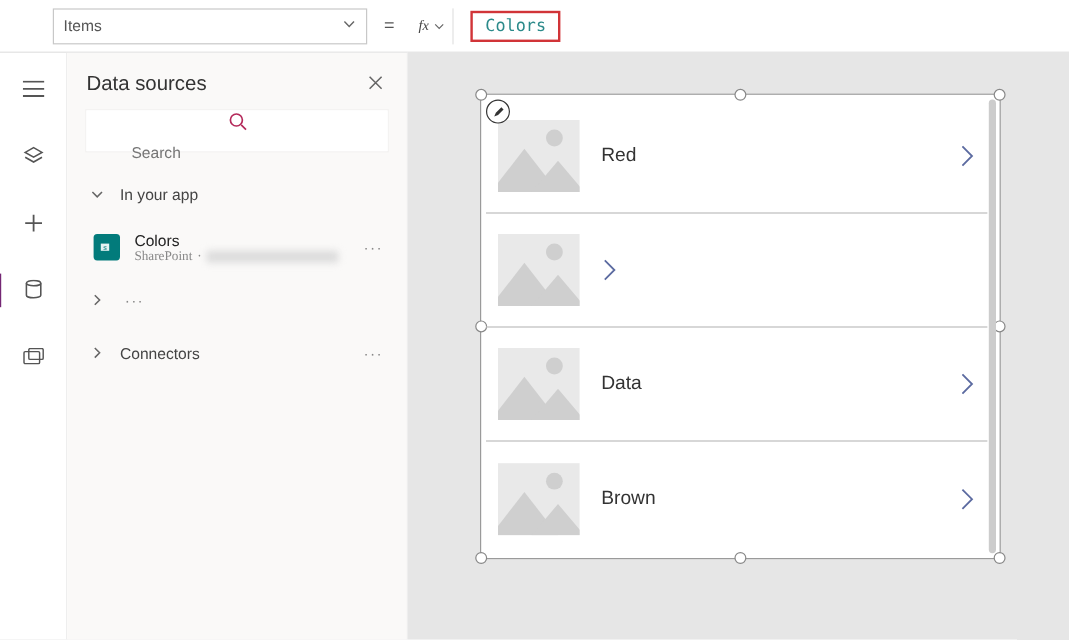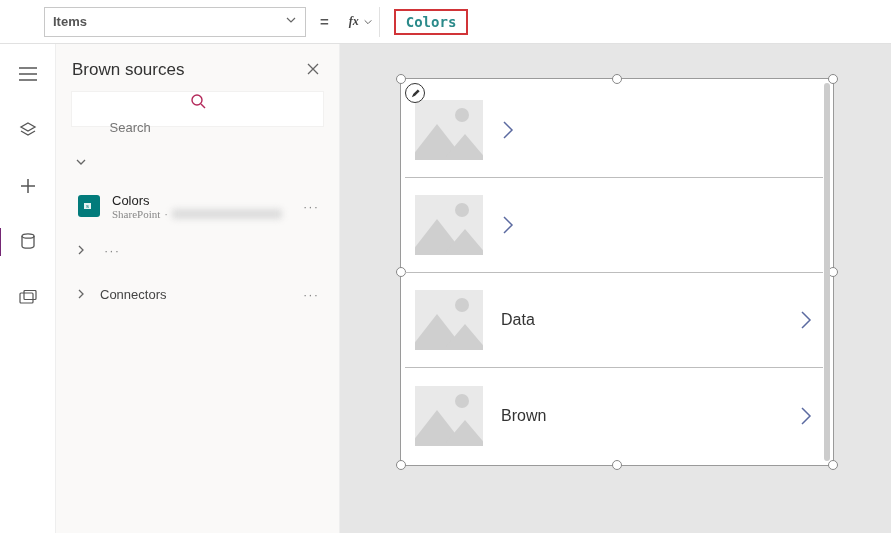--- a/index.html
+++ b/index.html
@@ -14,21 +14,20 @@
     height: 533px;
     overflow: hidden;
   }
   .topbar {
     display: flex;
     align-items: center;
     height: 44px;
     border-bottom: 1px solid #e1e1e1;
     padding: 0 8px 0 44px;
     gap: 10px;
-    font-weight: bold;
   }
   .prop-select {
     width: 262px;
     height: 30px;
     border: 1px solid #c8c8c8;
     display: flex;
     align-items: center;
     justify-content: space-between;
     padding: 0 8px;
     font-size: 13px;
@@ -336,21 +335,21 @@
     <div class="rail-icon">
       <svg width="18" height="16" viewBox="0 0 18 16">
           <rect x="1" y="3" width="13" height="10" rx="1" stroke="#555" stroke-width="1.2" fill="none"></rect>
           <rect x="5" y="0.5" width="12" height="9" rx="1" stroke="#555" stroke-width="1.2" fill="none"></rect>
         </svg>
     </div>
   </div>
 
   <div class="panel">
     <div class="panel-head">
-      <div class="panel-title">Brown sources</div>
+      <div class="panel-title">Data sources</div>
       <div class="close-x">
         <svg width="12" height="12" viewBox="0 0 12 12">
             <path d="M1 1 L11 11 M11 1 L1 11" stroke="#666" stroke-width="1.3"></path>
           </svg>
       </div>
     </div>
     <div class="search-row">
       <div class="search-box">
         <span class="mag-icon">
           <svg width="16" height="16" viewBox="0 0 16 16">
@@ -361,20 +360,21 @@
         <input type="text" placeholder="Search" style="">
       </div>
     </div>
 
     <div class="tree-row">
       <div class="chevcol">
         <svg width="12" height="12" viewBox="0 0 12 12">
             <path d="M2 4 L6 8 L10 4" stroke="#666" stroke-width="1.3" fill="none"></path>
           </svg>
       </div>
+      <div class="textcol sec-label">In your app</div>
     </div>
 
     <div class="tree-row" style="padding-left:20px;">
       <div class="iconcol">
         <div class="ds-icon">
           <svg width="12" height="12" viewBox="0 0 12 12">
               <rect x="1" y="3" width="7" height="6" fill="#fff" opacity="0.9"></rect>
               <text x="3" y="8" font-size="6" fill="#027b7b">s</text>
             </svg>
         </div>
@@ -429,20 +429,21 @@
 
       <div class="g-scroll"></div>
 
       <div class="gallery-inner">
         <div class="g-row">
           <div class="g-thumb">
               <div class="sun"></div>
               <div class="mtn1"></div>
               <div class="mtn2"></div>
             </div>
+          <div class="g-label">Red</div>
           <div class="g-arrow">
               <svg width="14" height="22" viewBox="0 0 14 22">
                 <path d="M3 3 L11 11 L3 19" stroke="#5b6aa0" stroke-width="1.5" fill="none"></path>
               </svg>
             </div>
         </div>
         <div class="g-row">
           <div class="g-thumb">
               <div class="sun"></div>
               <div class="mtn1"></div>

